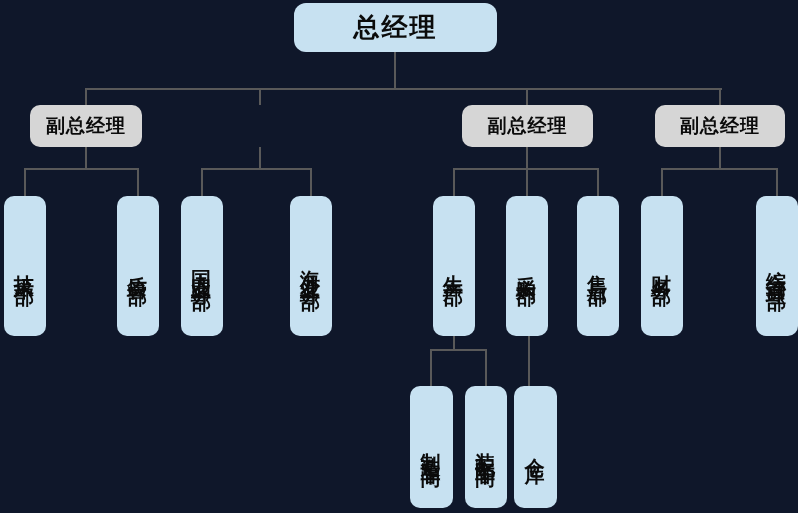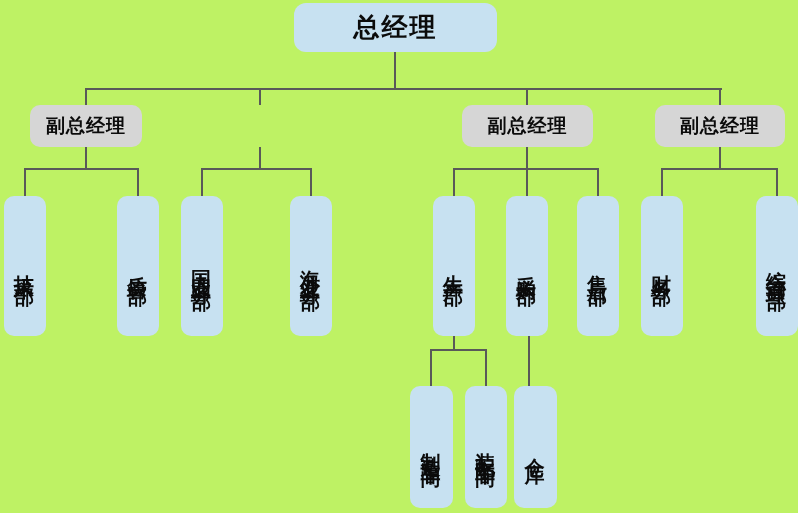--- a/index.html
+++ b/index.html
@@ -4,21 +4,21 @@
 <style>
   html, body {
     margin: 0;
     padding: 0;
     background: #ffffff;
   }
   .canvas {
     position: relative;
     width: 798px;
     height: 513px;
-    background: #bef264;
+    background: #0f172a;
     overflow: hidden;
     font-family: "Liberation Sans", "DejaVu Sans", sans-serif;
   }
   .line {
     position: absolute;
     background: #595959;
   }
   .node {
     position: absolute;
     display: flex;

